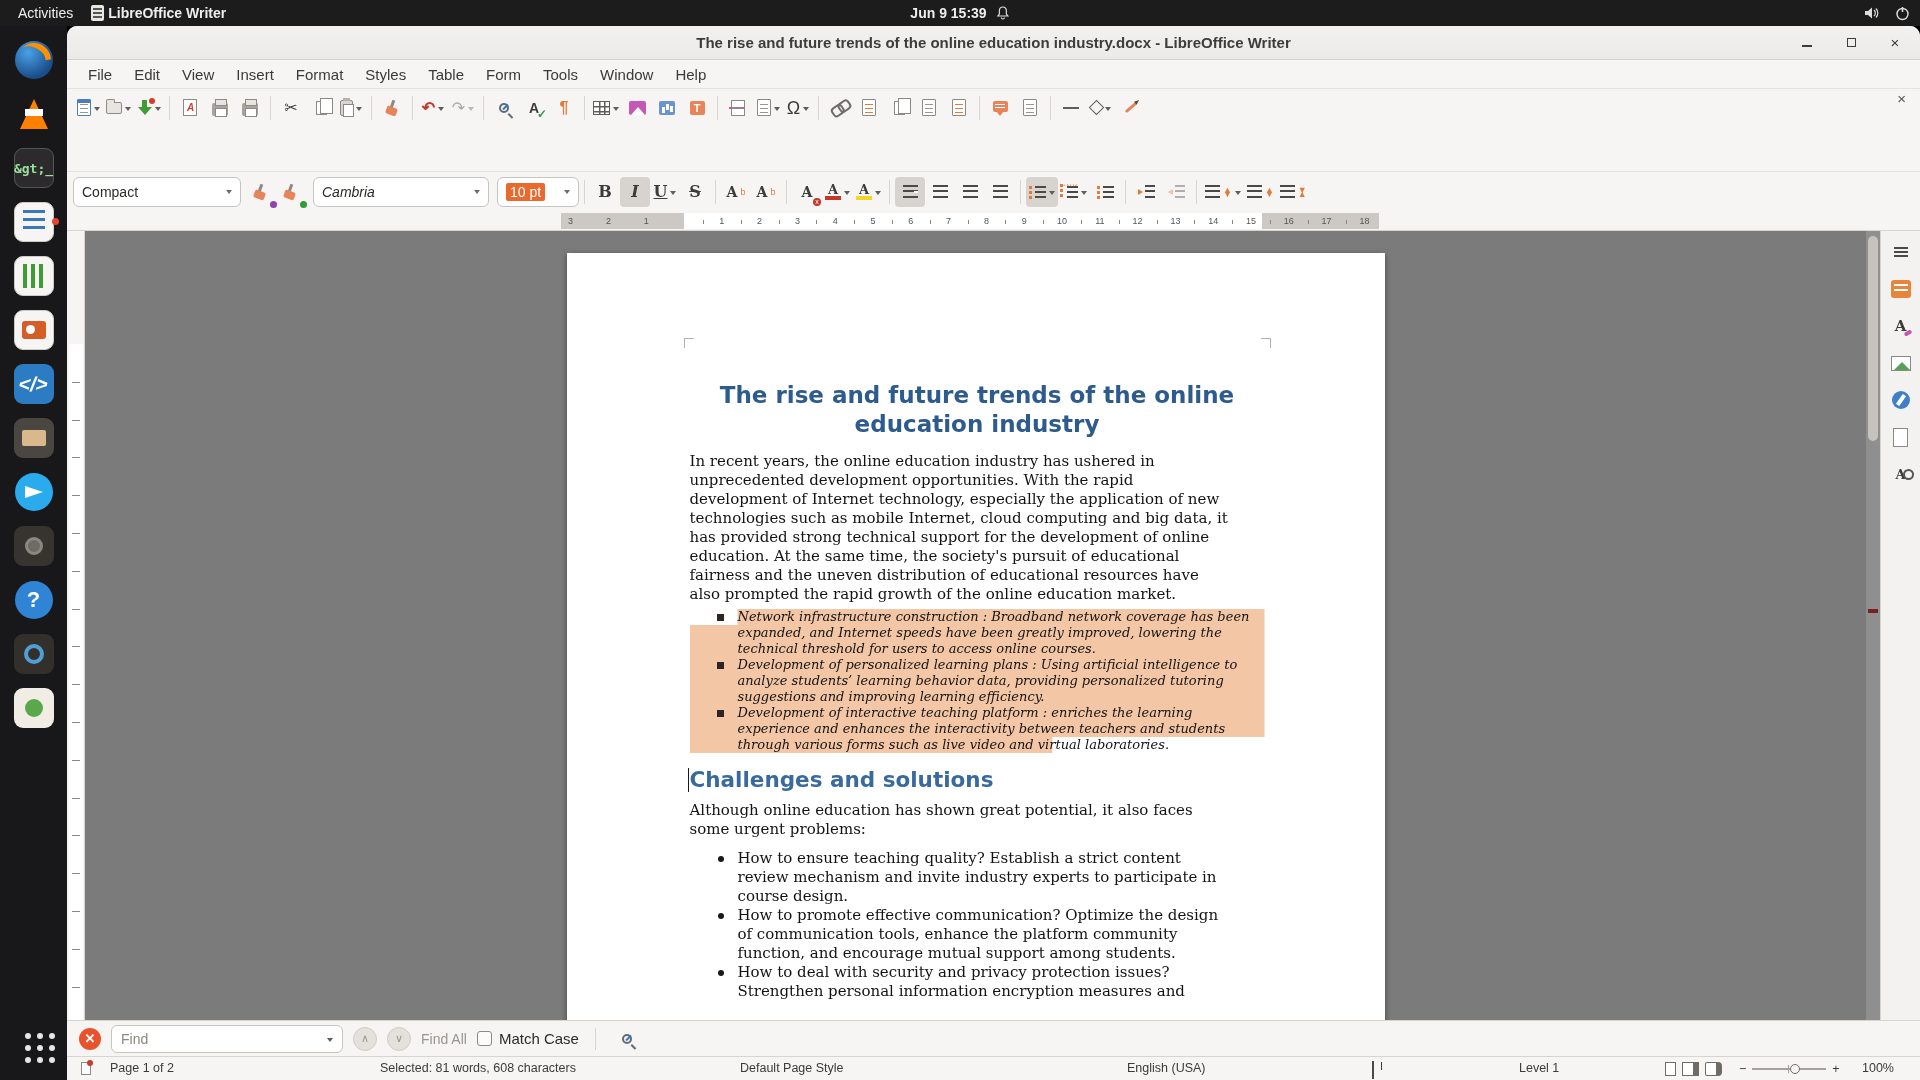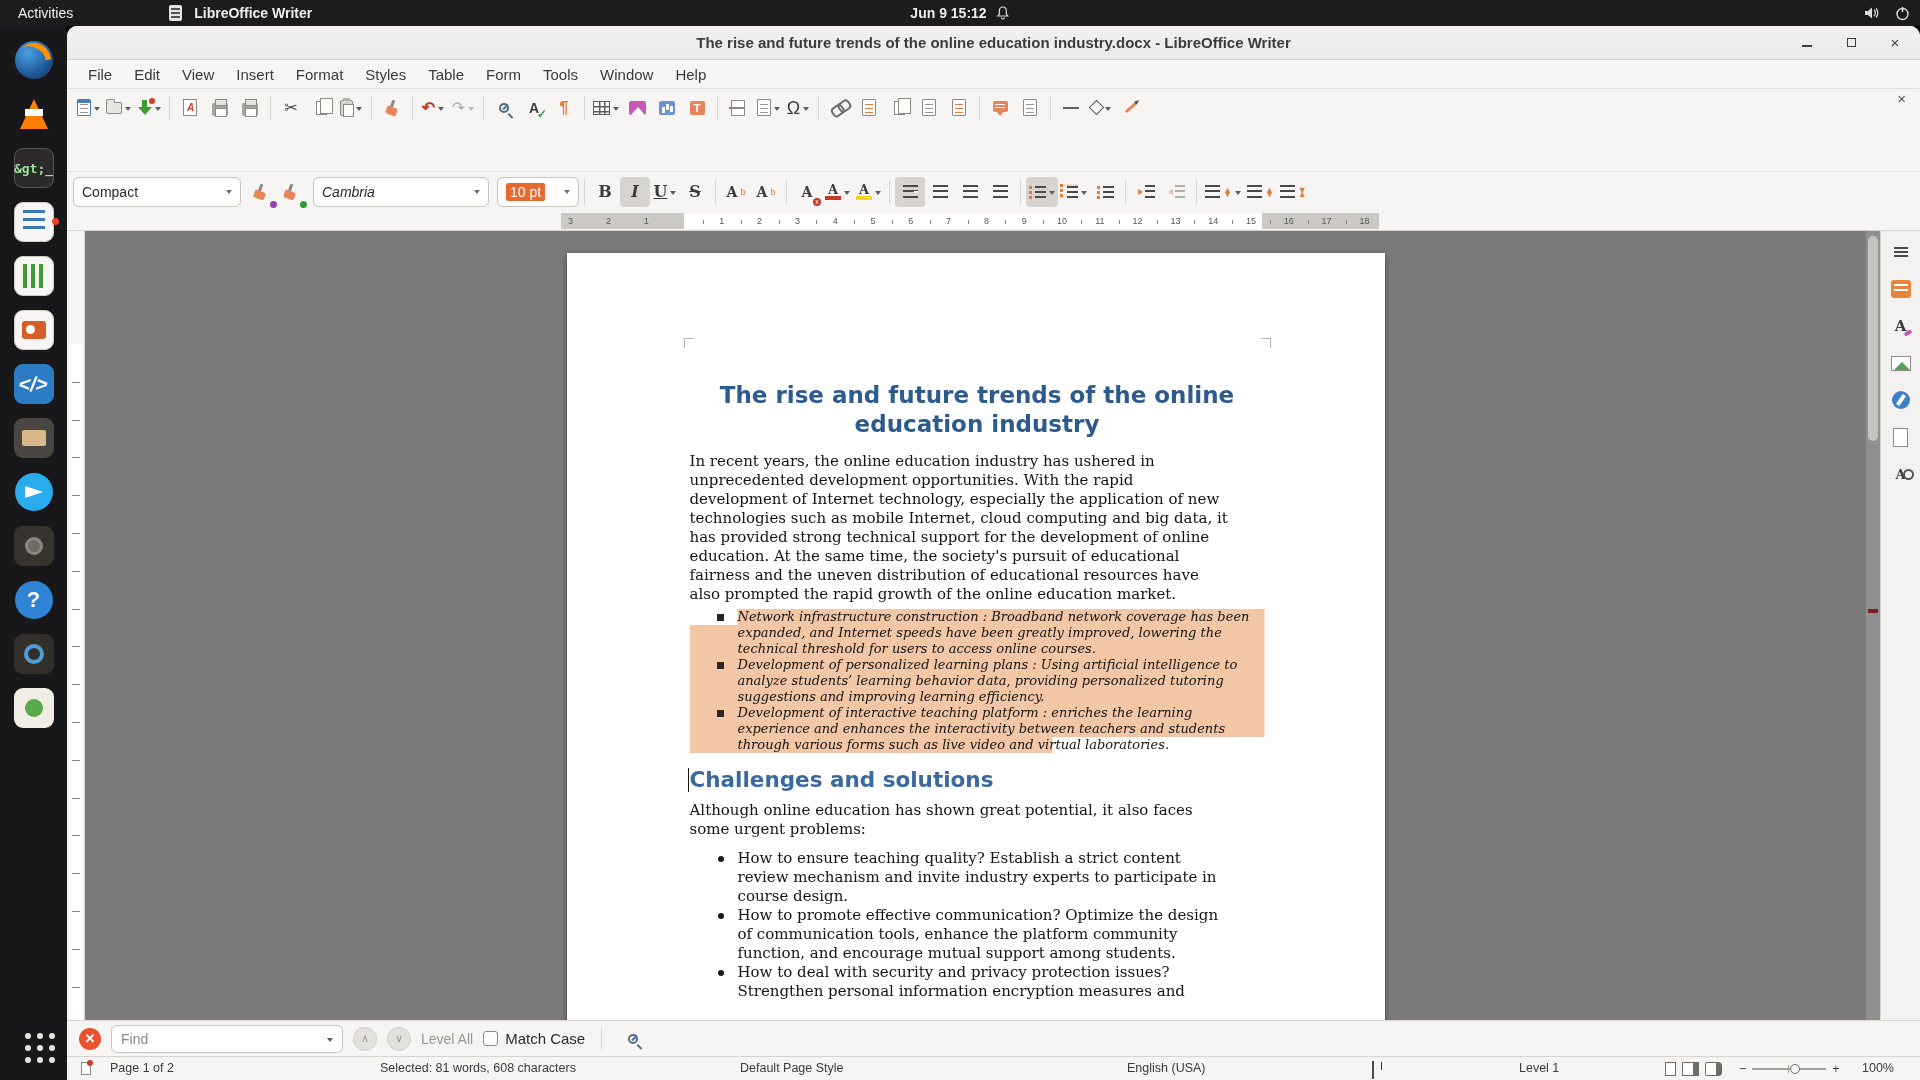--- a/index.html
+++ b/index.html
@@ -4,21 +4,21 @@
 <style>
   * { margin:0; padding:0; box-sizing:border-box; }
   html,body { width:1920px; height:1080px; overflow:hidden; background:#000;
     font-family:"Liberation Sans", sans-serif; }
   .screen { position:relative; width:1920px; height:1080px; }
 
   
   .top-panel { position:absolute; left:0; top:0; width:1920px; height:26px;
     background:#1c1c1c; color:#eee; font-size:14px; display:flex; align-items:center; z-index:50; }
   .tp-activities { padding:0 18px; height:100%; display:flex; align-items:center; }
-  .tp-app { display:flex; align-items:center; gap:12px; margin-left:78px; font-weight:bold; }
+  .tp-app { display:flex; align-items:center; gap:4px; font-weight:bold; }
   .tp-appicon { width:13px; height:16px; background:#e8e6e2; border-radius:2px; position:relative; }
   .tp-appicon::after { content:""; position:absolute; left:2px; top:3px; width:9px; height:2px;
     background:#555; box-shadow:0 4px 0 #555, 0 8px 0 #555; }
   .tp-clock { position:absolute; left:50%; transform:translateX(-50%); display:flex; align-items:center; gap:10px; font-weight:bold;}
   .tp-right { position:absolute; right:10px; top:0; height:100%; display:flex; align-items:center; gap:14px; }
   .tp-right svg, .tp-clock svg { display:block; }
 
   
   .dock { position:absolute; left:0; top:26px; width:67px; height:1054px;
     background:rgba(25,25,28,0.95); z-index:40; display:flex; flex-direction:column; align-items:center; padding-top:8px; }
@@ -241,21 +241,21 @@
 
 <div class="screen">
 
   <div class="top-panel">
     <div class="tp-activities">Activities</div>
     <div class="tp-app">
       <span class="tp-appicon"></span>
       <span>LibreOffice Writer</span>
     </div>
     <div class="tp-clock">
-      <span>Jun 9 15:12</span>
+      <span>Jun 9 15:39</span>
       <svg width="13" height="14" viewBox="0 0 13 14">
         <path d="M6.5 1 C4 1 3 3 3 5 L3 8 L1.5 10 L11.5 10 L10 8 L10 5 C10 3 9 1 6.5 1 Z" fill="none" stroke="#ddd" stroke-width="1.2"></path>
         <path d="M5 11.5 a1.5 1.5 0 0 0 3 0" fill="none" stroke="#ddd" stroke-width="1.2"></path>
       </svg>
     </div>
     <div class="tp-right">
       <svg width="17" height="14" viewBox="0 0 17 14">
         <polygon points="1,5 4,5 8,1.5 8,12.5 4,9 1,9" fill="#ddd"></polygon>
         <path d="M10 4 a4 4 0 0 1 0 6 M12 2.5 a6.5 6.5 0 0 1 0 9" fill="none" stroke="#ddd" stroke-width="1.2"></path>
       </svg>
@@ -761,21 +761,21 @@
     </div>
 
     <div class="findbar">
       <span class="fb-close">✕</span>
       <span class="fb-input">
         <input placeholder="Find" style="">
         <span class="dd"></span>
       </span>
       <span class="fb-nav">∧</span>
       <span class="fb-nav">∨</span>
-      <span class="fb-label">Level All</span>
+      <span class="fb-label">Find All</span>
       <label class="fb-check">
         <span class="fb-box"></span>
         <span>Match Case</span>
       </label>
       <span class="sep" style="height:22px;margin:0 6px"></span>
       <span class="btn">
           <span class="i-mag">
             <span class="pen"></span>
           </span>
         </span>

